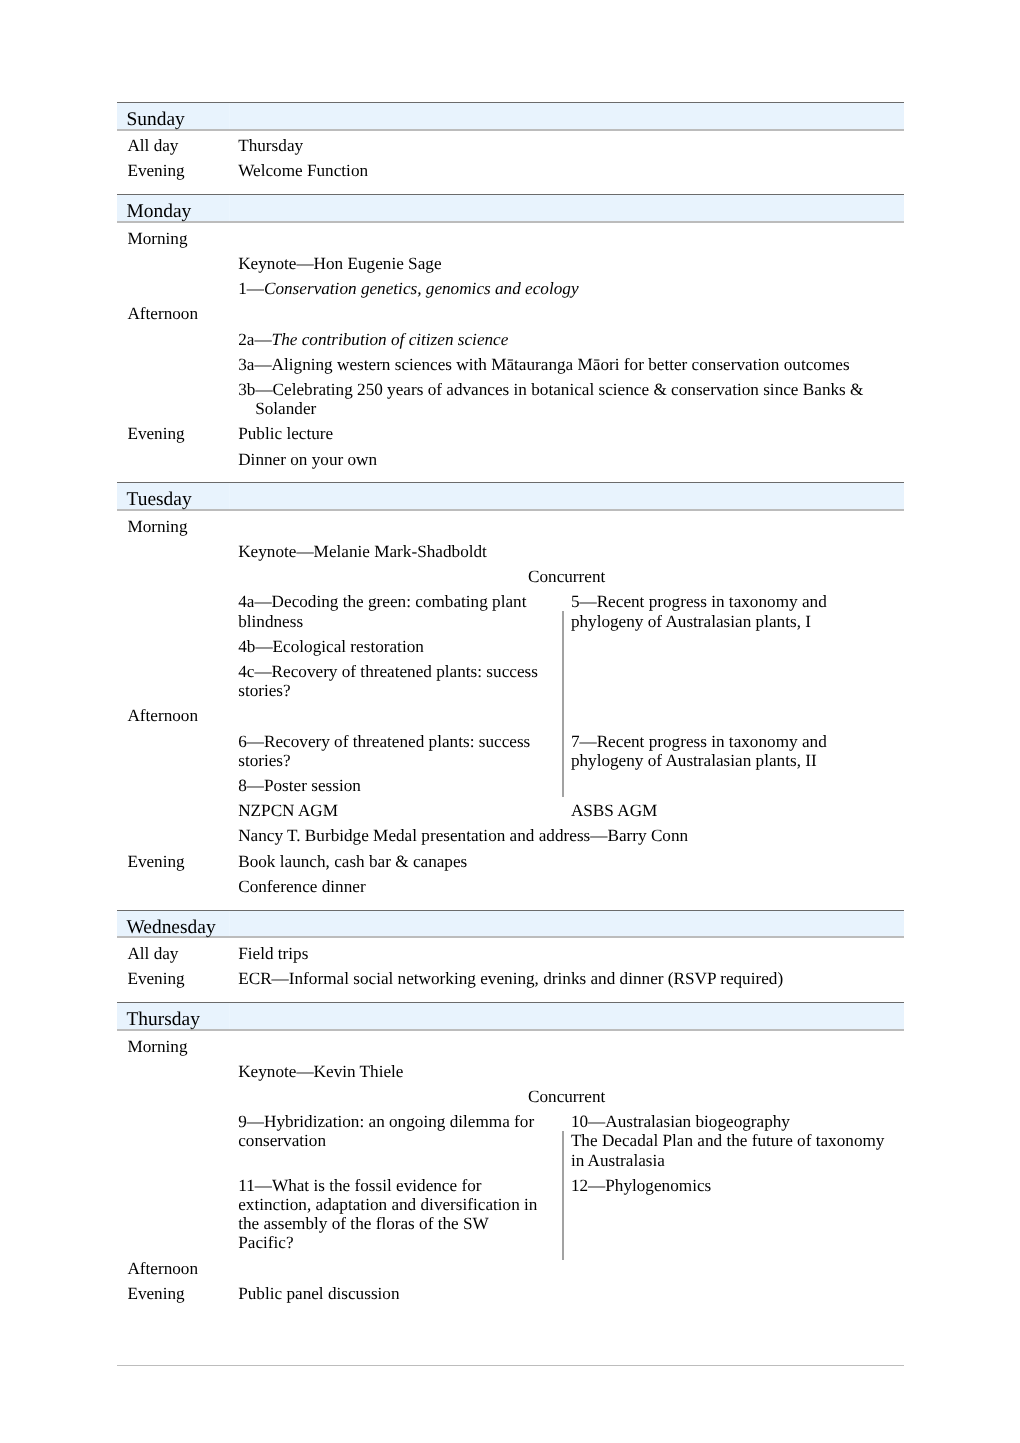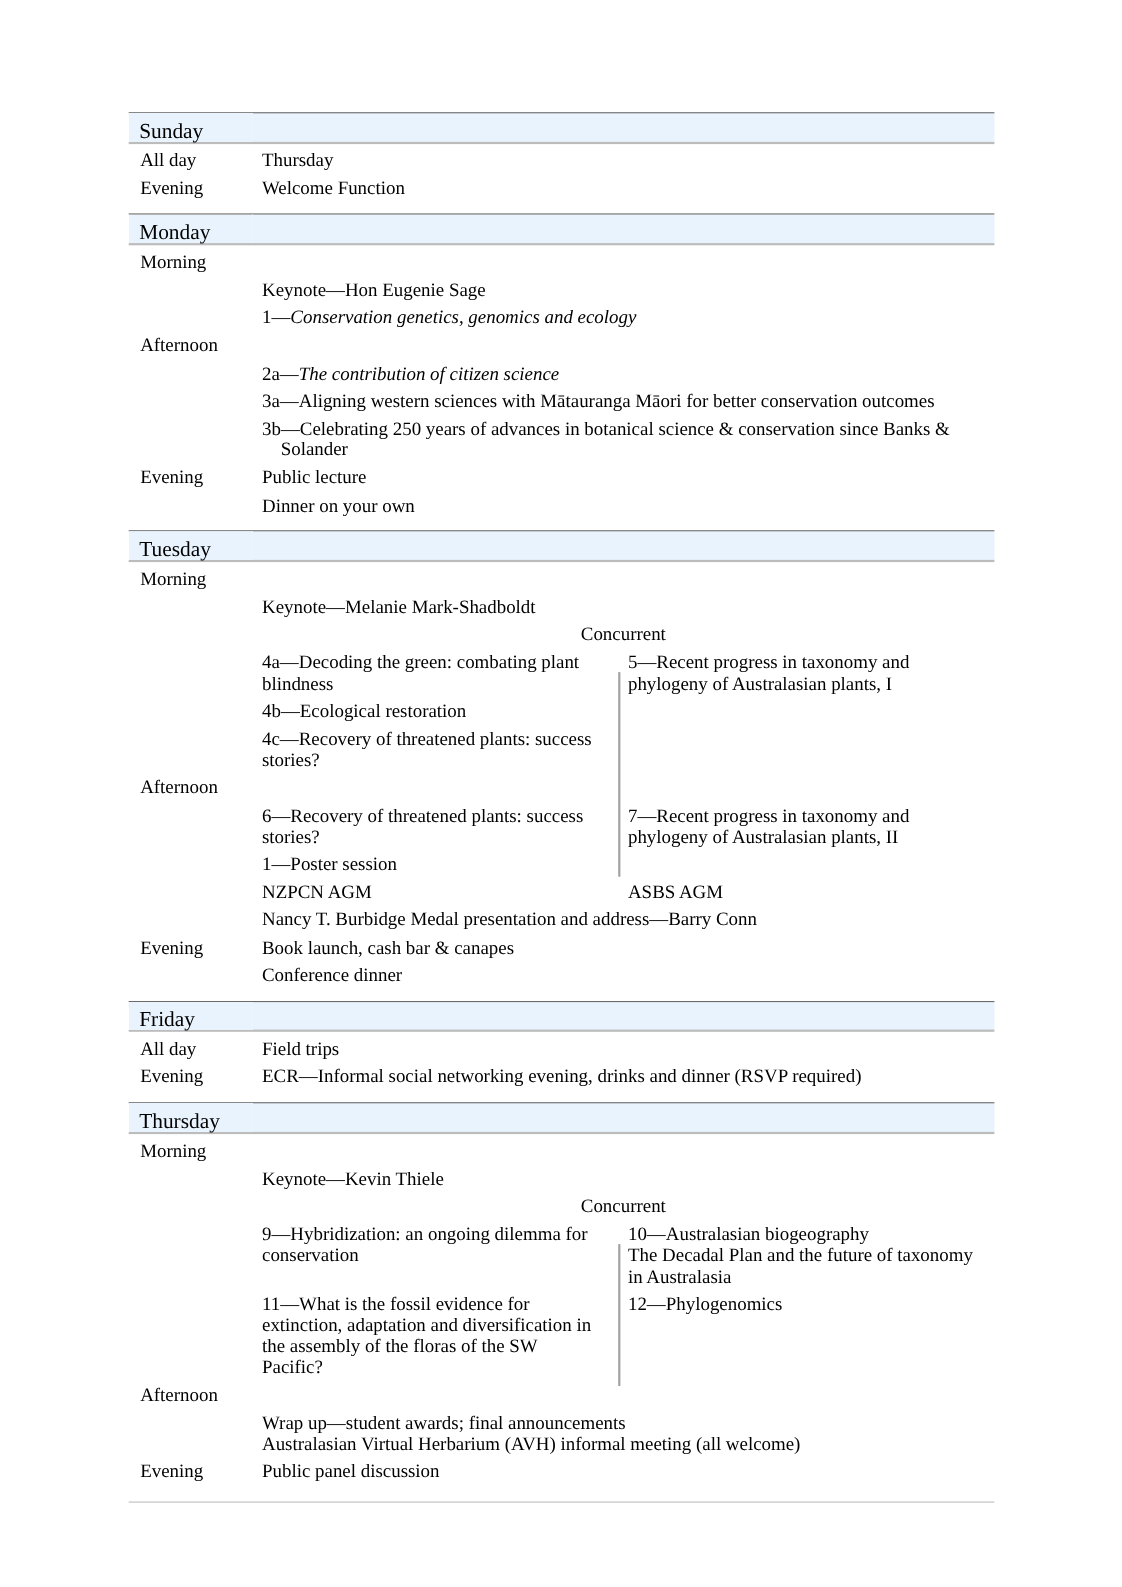--- a/index.html
+++ b/index.html
@@ -233,21 +233,21 @@
                 <tr>
       <td class="cl">6—Recovery of threatened plants: success stories?</td>
       <td class="cr">7—Recent progress in taxonomy and phylogeny of Australasian plants, II</td>
     </tr>
               </tbody>
             </table>
   </td>
 </tr>
 <tr class="r">
   <td class="t"></td>
-  <td class="b">1—Poster session</td>
+  <td class="b">8—Poster session</td>
 </tr>
 <tr class="r">
   <td class="t"></td>
   <td class="b">
     <table class="conc">
               <tbody>
                 <tr>
       <td class="cl">NZPCN AGM</td>
       <td class="crn">ASBS AGM</td>
     </tr>
@@ -265,21 +265,21 @@
 </tr>
 <tr class="r">
   <td class="t"></td>
   <td class="b">Conference dinner</td>
 </tr>
 <tr class="sp">
           <td colspan="2"></td>
         </tr>
 
 <tr class="dayhdr">
-  <td class="dayname">Friday</td>
+  <td class="dayname">Wednesday</td>
   <td></td>
 </tr>
 <tr class="r">
   <td class="t">All day</td>
   <td class="b">Field trips</td>
 </tr>
 <tr class="r">
   <td class="t">Evening</td>
   <td class="b">ECR—Informal social networking evening, drinks and dinner (RSVP required)</td>
 </tr>
@@ -330,27 +330,20 @@
     </tr>
               </tbody>
             </table>
   </td>
 </tr>
 <tr class="r">
   <td class="t">Afternoon</td>
   <td class="b"></td>
 </tr>
 <tr class="r">
-  <td class="t"></td>
-  <td class="b">
-            <div>Wrap up—student awards; final announcements</div>
-            <div>Australasian Virtual Herbarium (AVH) informal meeting (all welcome)</div>
-          </td>
-</tr>
-<tr class="r">
   <td class="t">Evening</td>
   <td class="b">Public panel discussion</td>
 </tr>
 
 </tbody>
 </table>
 
 <div class="vdiv" id="vdiv-tue" style="left: 562.188px; top: 595.391px; height: 185.425px;"></div>
 <div class="vdiv" id="vdiv-thu" style="left: 562.188px; top: 1115.14px; height: 129.019px;"></div>
 <hr class="endrule">

